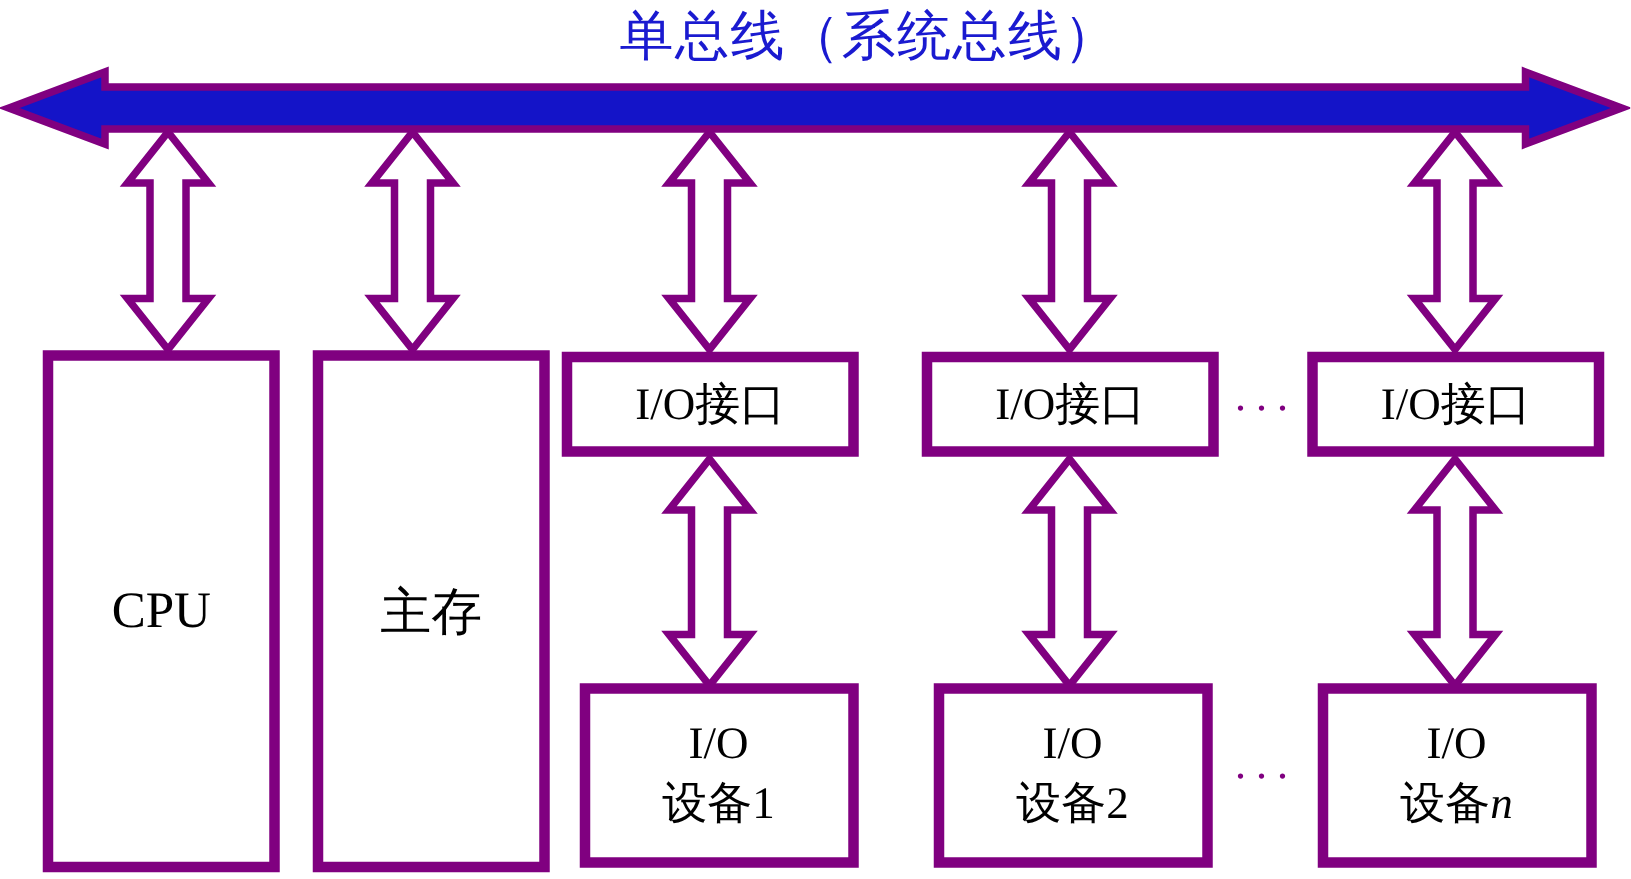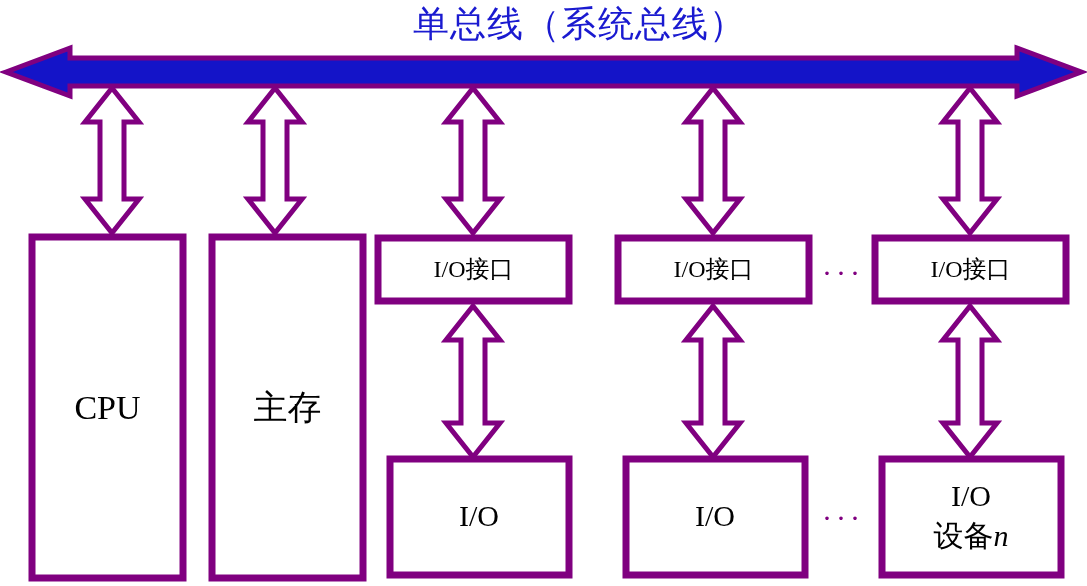--- a/index.html
+++ b/index.html
@@ -60,21 +60,21 @@
   .lbl-cpu {
     left: 30px; top: 235px; width: 155px; height: 345px;
     font-size: 34px;
   }
   .lbl-mem {
     left: 210px; top: 235px; width: 155px; height: 345px;
     font-size: 34px;
   }
   .lbl-iface {
     height: 68px;
-    font-size: 24px;
+    font-size: 30px;
   }
   .lbl-iface-1 { left: 377px; top: 235px; width: 193px; }
   .lbl-iface-2 { left: 617px; top: 235px; width: 193px; }
   .lbl-iface-3 { left: 874px; top: 235px; width: 193px; }
   .lbl-dev {
     height: 118px;
     font-size: 30px;
     line-height: 40px;
     text-align: center;
   }
@@ -153,24 +153,26 @@
     <div class="box-label lbl-cpu">CPU</div>
 
     <div class="box-label lbl-mem">主存</div>
 
     <div class="box-label lbl-iface lbl-iface-1">I/O接口</div>
     <div class="box-label lbl-iface lbl-iface-2">I/O接口</div>
     <div class="box-label lbl-iface lbl-iface-3">I/O接口</div>
 
     <div class="box-label lbl-dev lbl-dev-1">
       <span>I/O</span>
+      <span class="dev-line2"><span>设备</span><span>1</span></span>
     </div>
 
     <div class="box-label lbl-dev lbl-dev-2">
       <span>I/O</span>
+      <span class="dev-line2"><span>设备</span><span>2</span></span>
     </div>
 
     <div class="box-label lbl-dev lbl-dev-3">
       <span>I/O</span>
       <span class="dev-line2"><span>设备</span><span class="suffix-italic">n</span></span>
     </div>
 
     <div class="ellipsis ell-top">···</div>
     <div class="ellipsis ell-bottom">···</div>
 

